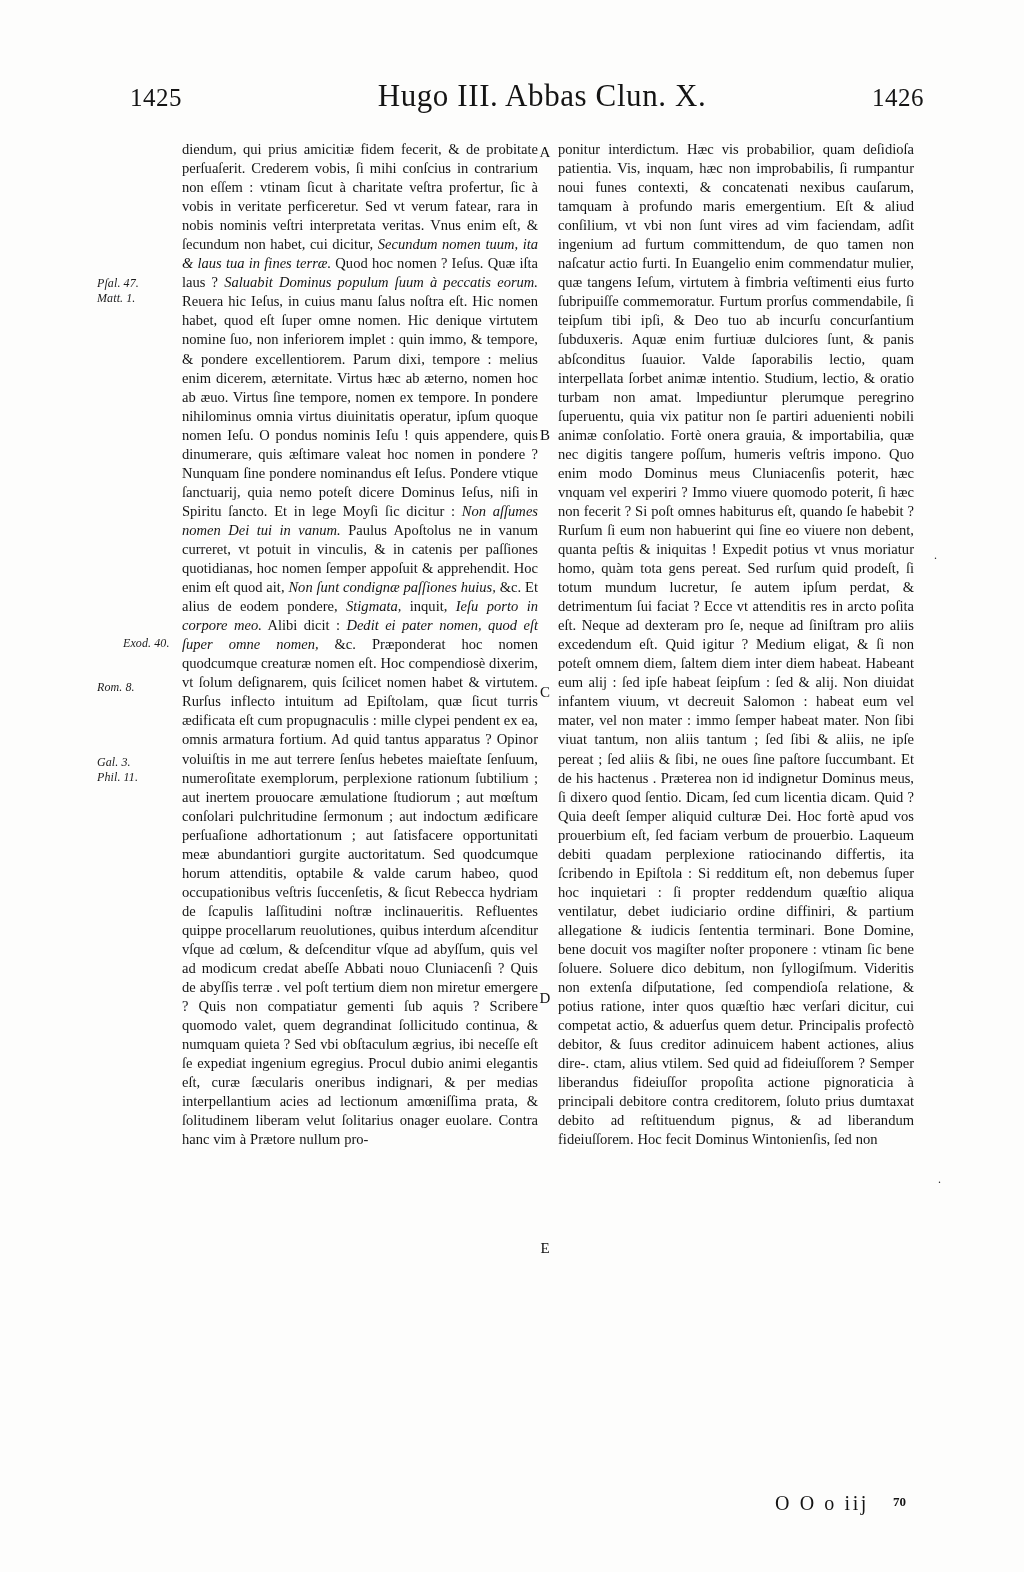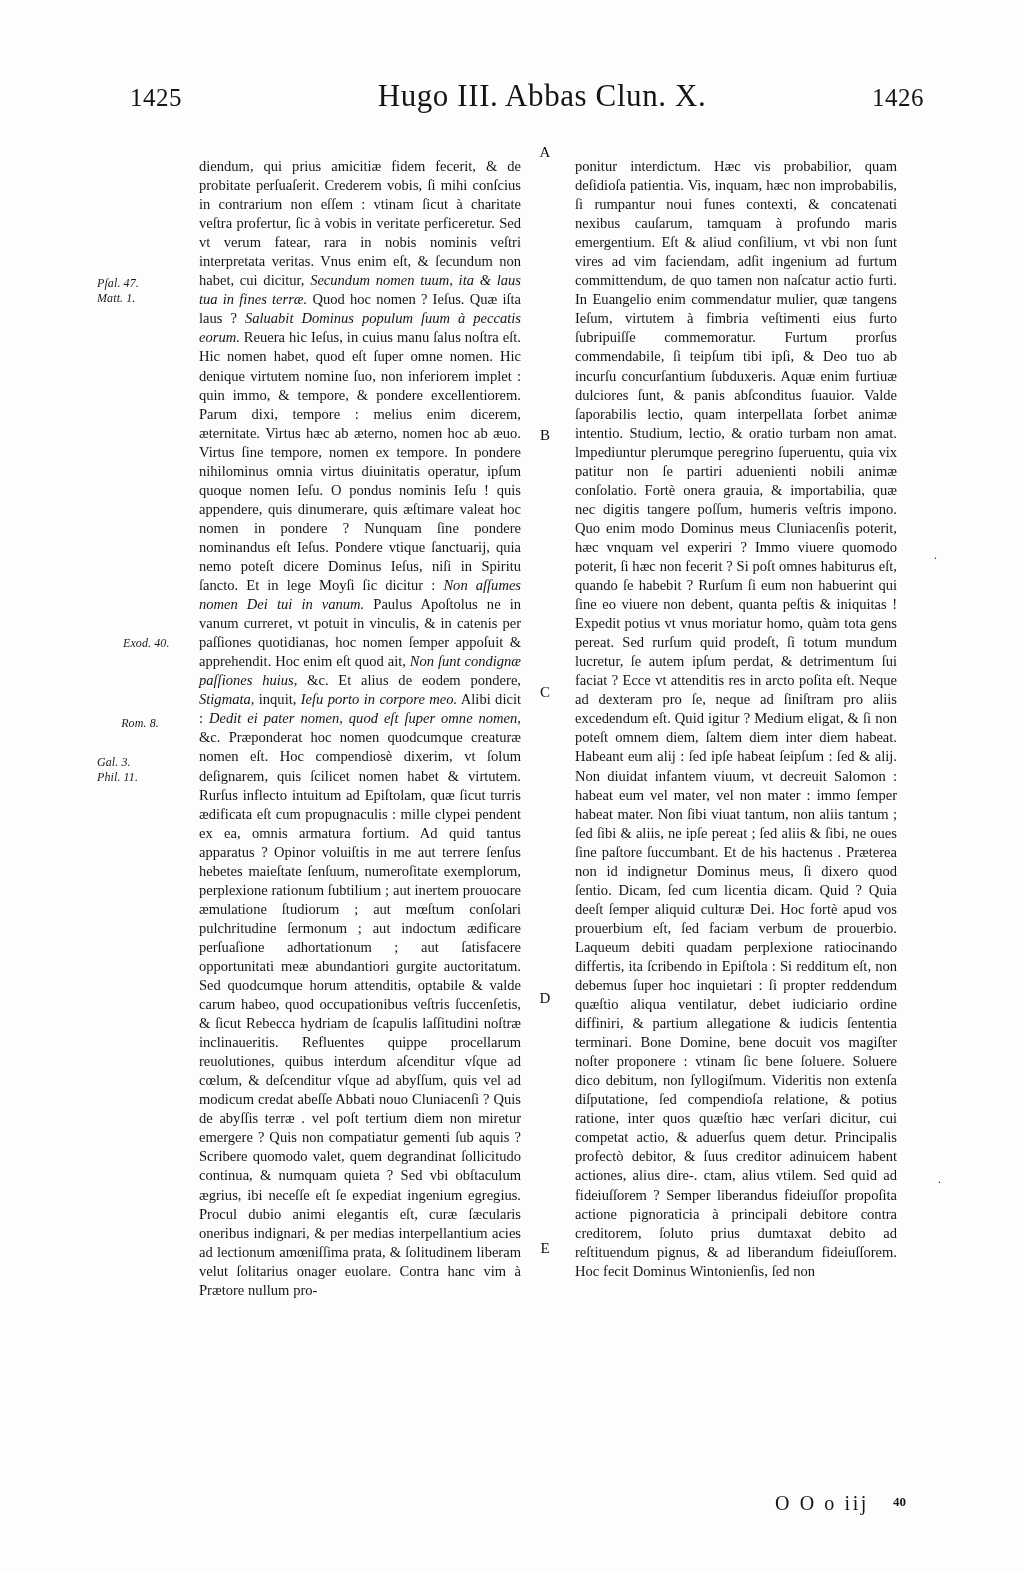--- a/index.html
+++ b/index.html
@@ -64,21 +64,21 @@
     line-height: 19.05px;
     text-align: justify;
     text-align-last: left;
     hyphens: none;
     word-spacing: 0.2px;
   }
   .col-left  { left: 182px; }
   .col-right { left: 558px; }
 
   .col p {
-    margin: 17px;
+    margin: 0;
     text-indent: 0;
   }
 
   .ital { font-style: italic; }
 
   
   .margin-note {
     position: absolute;
     left: 97px;
     width: 86px;
@@ -141,21 +141,21 @@
   </div>
 
   <div id="margin-notes">
       <div class="margin-note" style="top: 276px;">
         <div>Pſal. 47.</div>
         <div>Matt. 1.</div>
       </div>
       <div class="margin-note" style="top: 636px; margin-left: 26px;">
         <div>Exod. 40.</div>
       </div>
-      <div class="margin-note" style="top: 716px; text-align: center;">
+      <div class="margin-note" style="top: 680px;">
         <div>Rom. 8.</div>
       </div>
       <div class="margin-note" style="top: 755px;">
         <div>Gal. 3.</div>
         <div>Phil. 11.</div>
       </div>
     </div>
 
   <div id="section-letters">
       <div class="sec-letter" style="top: 144px;">A</div>
@@ -172,16 +172,16 @@
     <div class="col col-right">
       <p id="col-right-text">ponitur interdictum. Hæc vis probabilior, quam deſidioſa patientia. Vis, inquam, hæc non improbabilis, ſi rumpantur noui funes contexti, &amp; concatenati nexibus cauſarum, tamquam à profundo maris emergentium. Eſt &amp; aliud conſilium, vt vbi non ſunt vires ad vim faciendam, adſit ingenium ad furtum committendum, de quo tamen non naſcatur actio furti. In Euangelio enim commendatur mulier, quæ tangens Ieſum, virtutem à fimbria veſtimenti eius furto ſubripuiſſe commemoratur. Furtum prorſus commendabile, ſi teipſum tibi ipſi, &amp; Deo tuo ab incurſu concurſantium ſubduxeris. Aquæ enim furtiuæ dulciores ſunt, &amp; panis abſconditus ſuauior. Valde ſaporabilis lectio, quam interpellata ſorbet animæ intentio. Studium, lectio, &amp; oratio turbam non amat. lmpediuntur plerumque peregrino ſuperuentu, quia vix patitur non ſe partiri aduenienti nobili animæ conſolatio. Fortè onera grauia, &amp; importabilia, quæ nec digitis tangere poſſum, humeris veſtris impono. Quo enim modo Dominus meus Cluniacenſis poterit, hæc vnquam vel experiri ? Immo viuere quomodo poterit, ſi hæc non fecerit ? Si poſt omnes habiturus eſt, quando ſe habebit ? Rurſum ſi eum non habuerint qui ſine eo viuere non debent, quanta peſtis &amp; iniquitas ! Expedit potius vt vnus moriatur homo, quàm tota gens pereat. Sed rurſum quid prodeſt, ſi totum mundum lucretur, ſe autem ipſum perdat, &amp; detrimentum ſui faciat ? Ecce vt attenditis res in arcto poſita eſt. Neque ad dexteram pro ſe, neque ad ſiniſtram pro aliis excedendum eſt. Quid igitur ? Medium eligat, &amp; ſi non poteſt omnem diem, ſaltem diem inter diem habeat. Habeant eum alij : ſed ipſe habeat ſeipſum : ſed &amp; alij. Non diuidat infantem viuum, vt decreuit Salomon : habeat eum vel mater, vel non mater : immo ſemper habeat mater. Non ſibi viuat tantum, non aliis tantum ; ſed ſibi &amp; aliis, ne ipſe pereat ; ſed aliis &amp; ſibi, ne oues ſine paſtore ſuccumbant. Et de his hactenus . Præterea non id indignetur Dominus meus, ſi dixero quod ſentio. Dicam, ſed cum licentia dicam. Quid ? Quia deeſt ſemper aliquid culturæ Dei. Hoc fortè apud vos prouerbium eſt, ſed faciam verbum de prouerbio. Laqueum debiti quadam perplexione ratiocinando differtis, ita ſcribendo in Epiſtola : Si redditum eſt, non debemus ſuper hoc inquietari : ſi propter reddendum quæſtio aliqua ventilatur, debet iudiciario ordine diffiniri, &amp; partium allegatione &amp; iudicis ſententia terminari. Bone Domine, bene docuit vos magiſter noſter proponere : vtinam ſic bene ſoluere. Soluere dico debitum, non ſyllogiſmum. Videritis non extenſa diſputatione, ſed compendioſa relatione, &amp; potius ratione, inter quos quæſtio hæc verſari dicitur, cui competat actio, &amp; aduerſus quem detur. Principalis profectò debitor, &amp; ſuus creditor adinuicem habent actiones, alius dire-. ctam, alius vtilem. Sed quid ad fideiuſſorem ? Semper liberandus fideiuſſor propoſita actione pignoraticia à principali debitore contra creditorem, ſoluto prius dumtaxat debito ad reſtituendum pignus, &amp; ad liberandum fideiuſſorem. Hoc fecit Dominus Wintonienſis, ſed non</p>
     </div>
   </div>
 
   <span class="edge-mark" style="left:934px; top:548px;">.</span>
   <span class="edge-mark" style="left:938px; top:1172px;">.</span>
 
   <div class="signature">
     <span class="sig-mark">O O o iij</span>
-    <span class="sig-page">40</span>
+    <span class="sig-page">70</span>
   </div>
 
 </div>
 
 </body></html>

